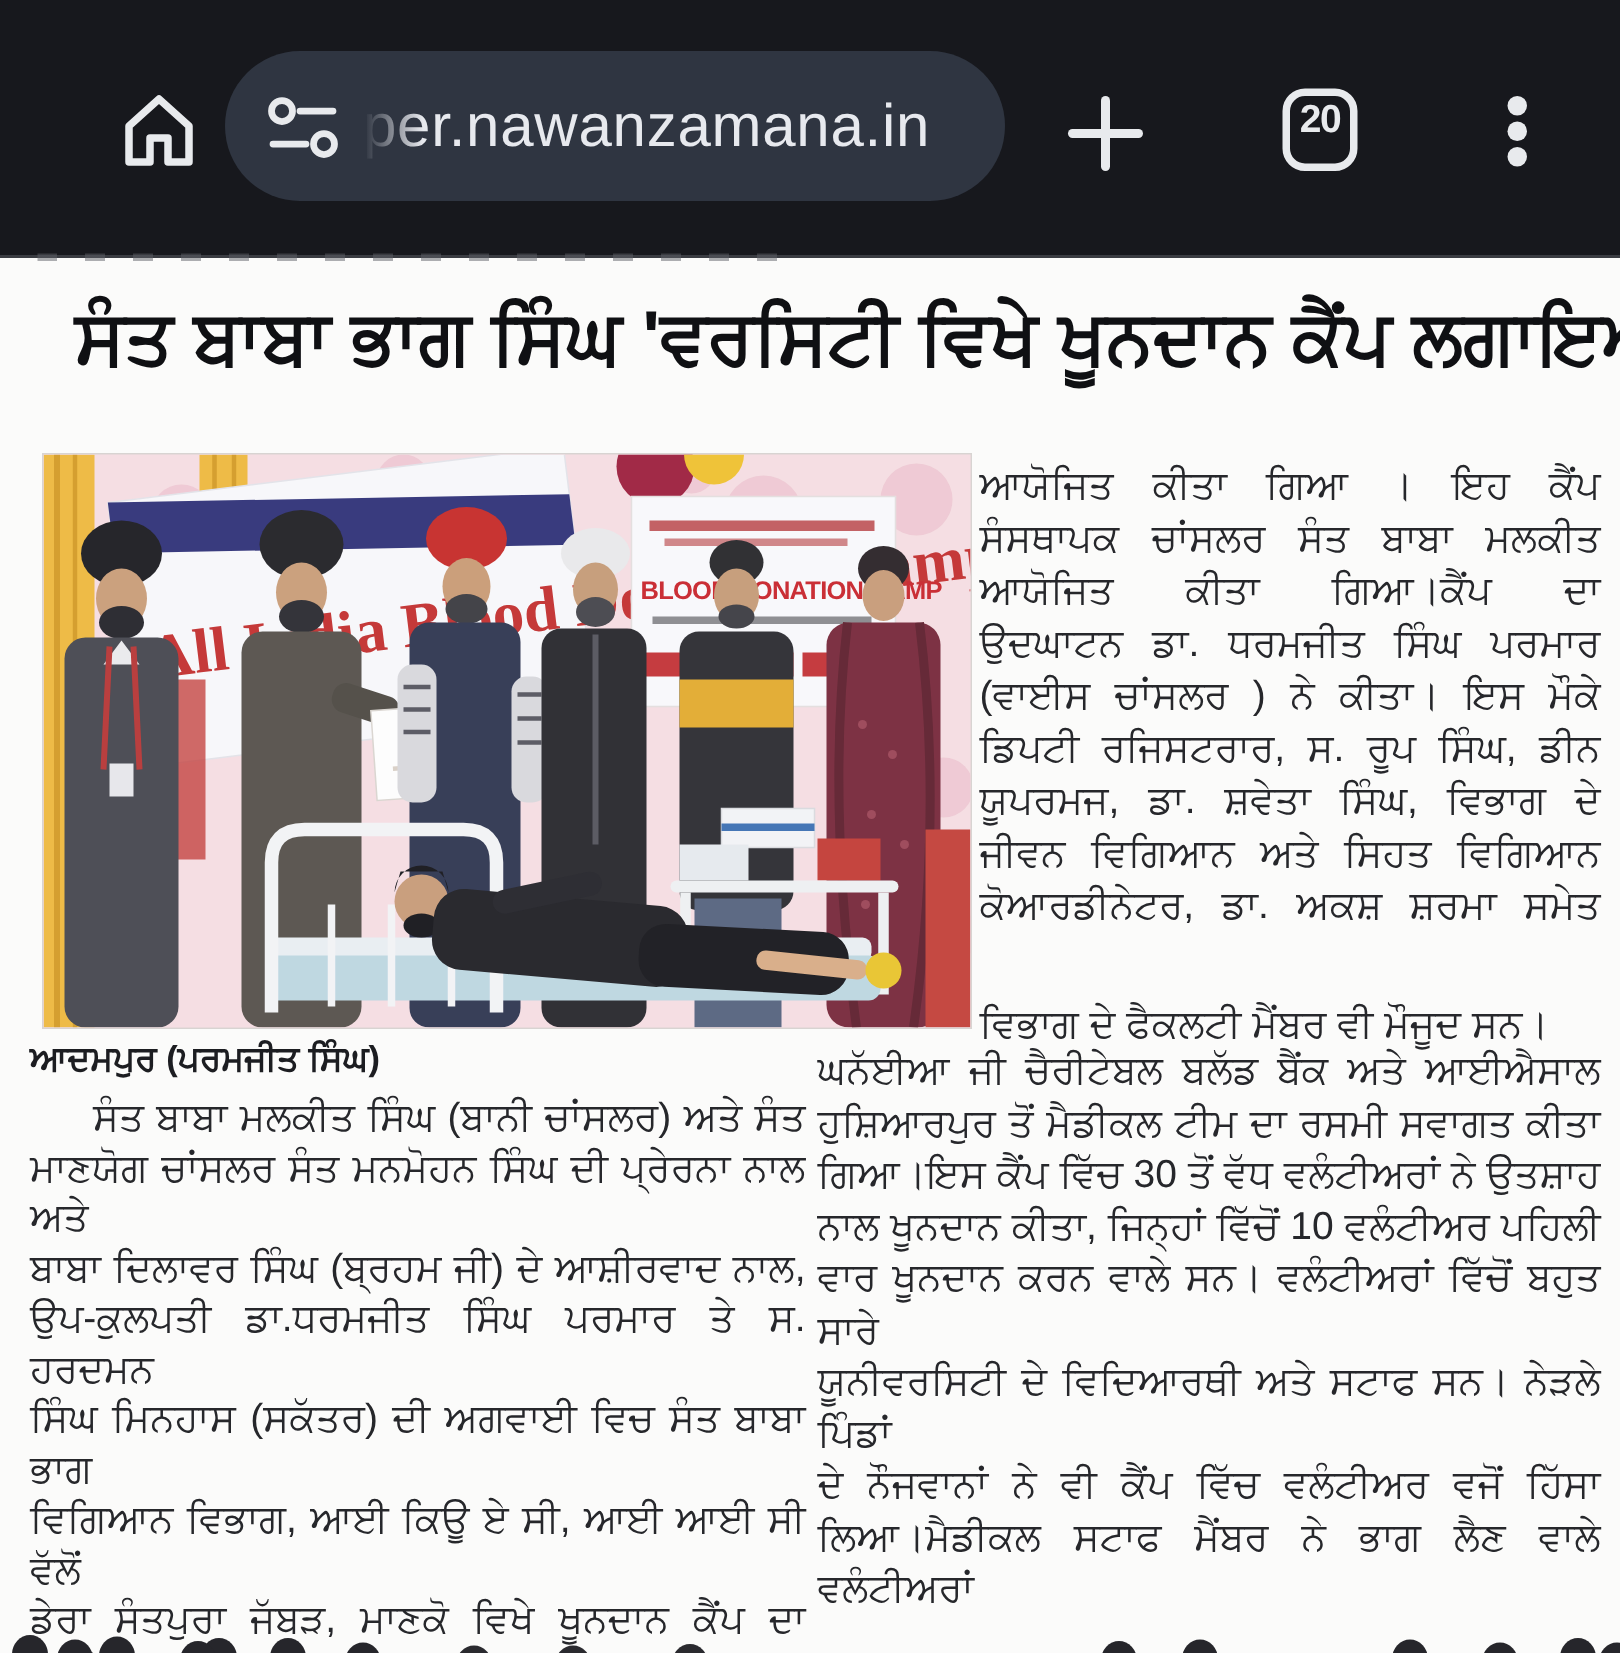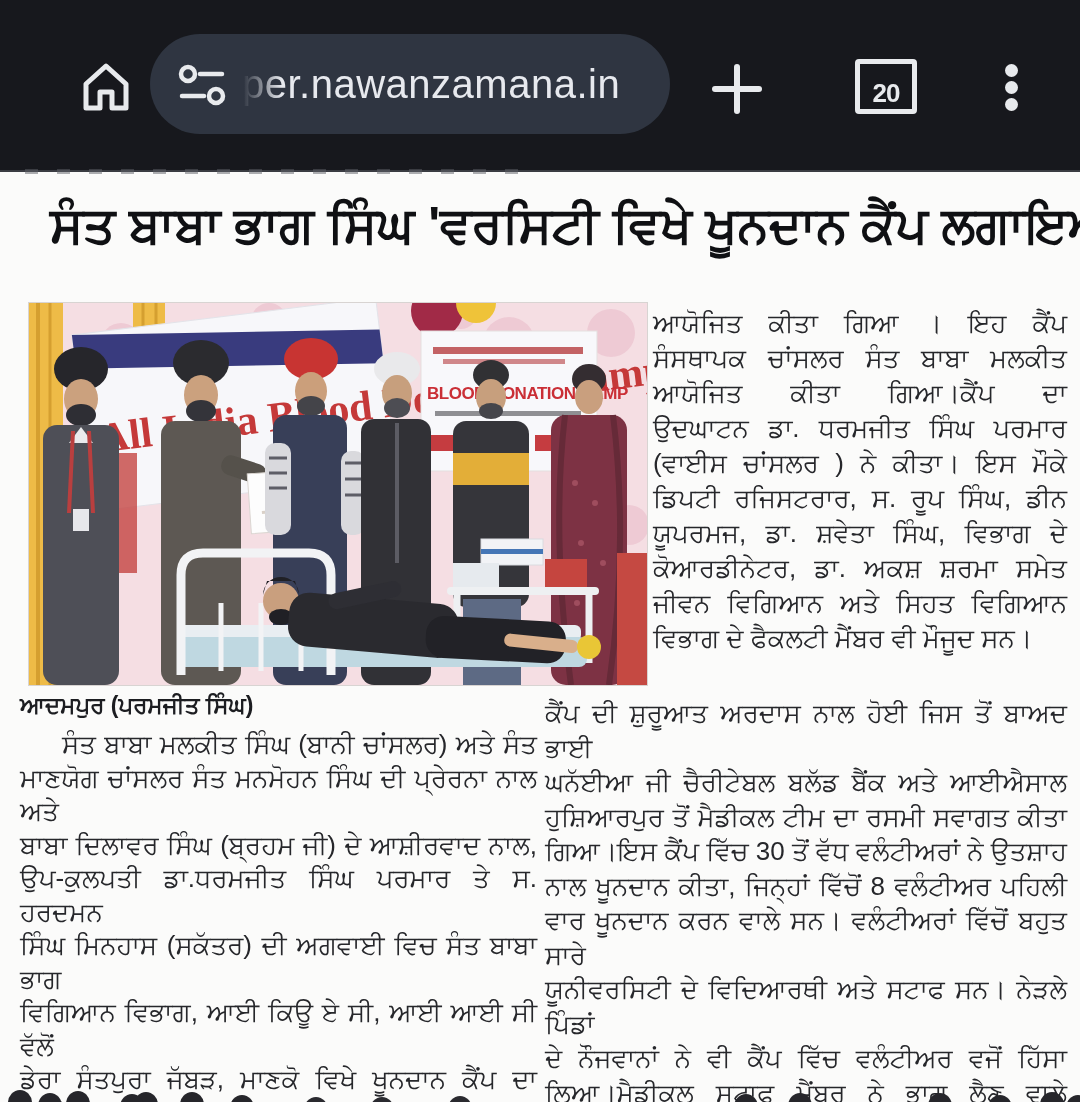--- a/index.html
+++ b/index.html
@@ -23,23 +23,23 @@
     position:absolute;left:92px;top:0;height:100px;line-height:100px;
     color:#e7e9ee;font-size:40px;letter-spacing:.5px;white-space:nowrap;overflow:hidden;width:408px;
   }
   .url-fade{position:absolute;left:86px;top:4px;width:46px;height:92px;
     background:linear-gradient(90deg,#2f3541 15%,rgba(47,53,65,0));pointer-events:none;}
   .newtab-btn{position:absolute;left:710px;top:62px;width:54px;height:54px;cursor:pointer;}
   .newtab-btn:before,.newtab-btn:after{content:"";position:absolute;background:#e8eaed;border-radius:3px;}
   .newtab-btn:before{left:24px;top:2px;width:6px;height:50px;}
   .newtab-btn:after{left:2px;top:24px;width:50px;height:6px;}
   .tab-btn{
-    position:absolute;left:855px;top:59px;width:62px;height:55px;
-    border:5px solid #e8eaed;border-radius:4px;box-sizing:border-box;cursor:pointer;
-    display:flex;align-items:flex-end;justify-content:center;
+    position:absolute;left:855px;top:59px;width:50px;height:55px;
+    border:5px solid #e8eaed;border-radius:15px;box-sizing:border-box;cursor:pointer;
+    display:flex;align-items:flex-start;justify-content:center;
   }
   .tab-count{color:#e8eaed;font-size:26px;font-weight:bold;letter-spacing:-1px;}
   .menu-btn{position:absolute;left:999px;top:62px;width:26px;height:56px;cursor:pointer;}
   .menu-btn i{position:absolute;left:6px;width:13px;height:13px;border-radius:50%;background:#e8eaed;}
   .menu-btn i:nth-child(1){top:2px}.menu-btn i:nth-child(2){top:19px}.menu-btn i:nth-child(3){top:36px}
   
   .page{position:absolute;left:0;top:172px;width:1080px;height:930px;background:#fbfbfa;}
   .top-remnant{position:absolute;left:25px;top:-3px;width:505px;height:5px;opacity:.5;
     background:repeating-linear-gradient(90deg,#5d5f66 0 13px,transparent 13px 32px);}
   .headline{
@@ -51,21 +51,21 @@
   .col-right-top{position:absolute;left:653px;top:134px;width:414px;
     font-size:26px;line-height:35px;color:#26272b;}
   .caption{position:absolute;left:20px;top:520px;width:516px;text-align:left;
     font-size:23px;font-weight:bold;color:#1c1d21;}
   .col-left{position:absolute;left:20px;top:556px;width:517px;
     font-size:26px;line-height:33.5px;color:#26272b;}
   .col-left .tline:first-child{text-indent:42px;}
   .col-right-bottom{position:absolute;left:545px;top:524px;width:522px;
     font-size:26px;line-height:34.5px;color:#26272b;}
   .tline{text-align:justify;text-align-last:justify;}
-  .tline.last{text-align-last:left;}
+  .tline.last{text-align-last:left;margin-top:44px;}
   
   .bumps{position:absolute;left:0;top:914px;width:1080px;height:16px;overflow:hidden;}
   .bump{position:absolute;left:8px;top:4px;width:24px;height:26px;border-radius:50%;background:#26262b;
     box-shadow:30px 3px #26262b,58px 1px #26262b,112px 4px #26262b,126px 2px #26262b,
     172px 2px #26262b,222px 5px #26262b,296px 7px #2a2a2f,362px 7px #2a2a2f,440px 6px #2a2a2f,
     726px 4px #26262b,780px 3px #26262b,920px 3px #26262b,980px 5px #26262b,1032px 2px #26262b,1058px 5px #26262b;}
 </style>
 </head>
 <body>
 
@@ -268,43 +268,42 @@
   </div>
 
   <div class="col-right-top">
       <div class="tline">ਆਯੋਜਿਤ ਕੀਤਾ ਗਿਆ । ਇਹ ਕੈਂਪ</div>
       <div class="tline">ਸੰਸਥਾਪਕ ਚਾਂਸਲਰ ਸੰਤ ਬਾਬਾ ਮਲਕੀਤ</div>
       <div class="tline">ਆਯੋਜਿਤ ਕੀਤਾ ਗਿਆ।ਕੈਂਪ ਦਾ</div>
       <div class="tline">ਉਦਘਾਟਨ ਡਾ. ਧਰਮਜੀਤ ਸਿੰਘ ਪਰਮਾਰ</div>
       <div class="tline">(ਵਾਈਸ ਚਾਂਸਲਰ ) ਨੇ ਕੀਤਾ। ਇਸ ਮੌਕੇ</div>
       <div class="tline">ਡਿਪਟੀ ਰਜਿਸਟਰਾਰ, ਸ. ਰੂਪ ਸਿੰਘ, ਡੀਨ</div>
       <div class="tline">ਯੂਪਰਮਜ, ਡਾ. ਸ਼ਵੇਤਾ ਸਿੰਘ, ਵਿਭਾਗ ਦੇ</div>
+      <div class="tline">ਜੀਵਨ ਵਿਗਿਆਨ ਅਤੇ ਸਿਹਤ ਵਿਗਿਆਨ</div>
       <div class="tline">ਕੋਆਰਡੀਨੇਟਰ, ਡਾ. ਅਕਸ਼ ਸ਼ਰਮਾ ਸਮੇਤ</div>
-      <div class="tline">ਜੀਵਨ ਵਿਗਿਆਨ ਅਤੇ ਸਿਹਤ ਵਿਗਿਆਨ</div>
       <div class="tline last">ਵਿਭਾਗ ਦੇ ਫੈਕਲਟੀ ਮੈਂਬਰ ਵੀ ਮੌਜੂਦ ਸਨ।</div>
     </div>
 
   <div class="caption">ਆਦਮਪੁਰ (ਪਰਮਜੀਤ ਸਿੰਘ)</div>
 
   <div class="col-left">
       <div class="tline">ਸੰਤ ਬਾਬਾ ਮਲਕੀਤ ਸਿੰਘ (ਬਾਨੀ ਚਾਂਸਲਰ) ਅਤੇ ਸੰਤ</div>
       <div class="tline">ਮਾਣਯੋਗ ਚਾਂਸਲਰ ਸੰਤ ਮਨਮੋਹਨ ਸਿੰਘ ਦੀ ਪ੍ਰੇਰਨਾ ਨਾਲ ਅਤੇ</div>
       <div class="tline">ਬਾਬਾ ਦਿਲਾਵਰ ਸਿੰਘ (ਬ੍ਰਹਮ ਜੀ) ਦੇ ਆਸ਼ੀਰਵਾਦ ਨਾਲ,</div>
       <div class="tline">ਉਪ-ਕੁਲਪਤੀ ਡਾ.ਧਰਮਜੀਤ ਸਿੰਘ ਪਰਮਾਰ  ਤੇ ਸ. ਹਰਦਮਨ</div>
       <div class="tline">ਸਿੰਘ ਮਿਨਹਾਸ (ਸਕੱਤਰ) ਦੀ ਅਗਵਾਈ ਵਿਚ ਸੰਤ ਬਾਬਾ ਭਾਗ</div>
       <div class="tline">ਵਿਗਿਆਨ ਵਿਭਾਗ, ਆਈ ਕਿਊ ਏ ਸੀ, ਆਈ ਆਈ ਸੀ ਵੱਲੋਂ</div>
       <div class="tline">ਡੇਰਾ ਸੰਤਪੁਰਾ ਜੱਬੜ, ਮਾਣਕੋ ਵਿਖੇ ਖੂਨਦਾਨ ਕੈਂਪ ਦਾ ਆਯੋਜਨ</div>
     </div>
 
   <div class="col-right-bottom">
-      <div class="tline">ਕੈਂਪ ਦੀ ਸ਼ੁਰੂਆਤ ਅਰਦਾਸ ਨਾਲ ਹੋਈ ਜਿਸ ਤੋਂ ਬਾਅਦ ਭਾਈ</div>
       <div class="tline">ਘਨੱਈਆ ਜੀ ਚੈਰੀਟੇਬਲ ਬਲੱਡ ਬੈਂਕ ਅਤੇ ਆਈਐਸਾਲ</div>
       <div class="tline">ਹੁਸ਼ਿਆਰਪੁਰ ਤੋਂ ਮੈਡੀਕਲ ਟੀਮ ਦਾ ਰਸਮੀ ਸਵਾਗਤ ਕੀਤਾ</div>
       <div class="tline">ਗਿਆ।ਇਸ ਕੈਂਪ ਵਿੱਚ 30 ਤੋਂ ਵੱਧ ਵਲੰਟੀਅਰਾਂ ਨੇ ਉਤਸ਼ਾਹ</div>
-      <div class="tline">ਨਾਲ ਖੂਨਦਾਨ ਕੀਤਾ, ਜਿਨ੍ਹਾਂ ਵਿੱਚੋਂ 8 ਵਲੰਟੀਅਰ ਪਹਿਲੀ</div>
+      <div class="tline">ਨਾਲ ਖੂਨਦਾਨ ਕੀਤਾ, ਜਿਨ੍ਹਾਂ ਵਿੱਚੋਂ 10 ਵਲੰਟੀਅਰ ਪਹਿਲੀ</div>
       <div class="tline">ਵਾਰ ਖੂਨਦਾਨ ਕਰਨ ਵਾਲੇ ਸਨ। ਵਲੰਟੀਅਰਾਂ ਵਿੱਚੋਂ ਬਹੁਤ ਸਾਰੇ</div>
       <div class="tline">ਯੂਨੀਵਰਸਿਟੀ ਦੇ ਵਿਦਿਆਰਥੀ ਅਤੇ ਸਟਾਫ ਸਨ। ਨੇੜਲੇ ਪਿੰਡਾਂ</div>
       <div class="tline">ਦੇ ਨੌਜਵਾਨਾਂ ਨੇ ਵੀ ਕੈਂਪ ਵਿੱਚ ਵਲੰਟੀਅਰ ਵਜੋਂ ਹਿੱਸਾ</div>
       <div class="tline">ਲਿਆ।ਮੈਡੀਕਲ ਸਟਾਫ ਮੈਂਬਰ ਨੇ ਭਾਗ ਲੈਣ ਵਾਲੇ ਵਲੰਟੀਅਰਾਂ</div>
     </div>
 
   <div class="bumps">
       <div class="bump"></div>
     </div>
 </div>

